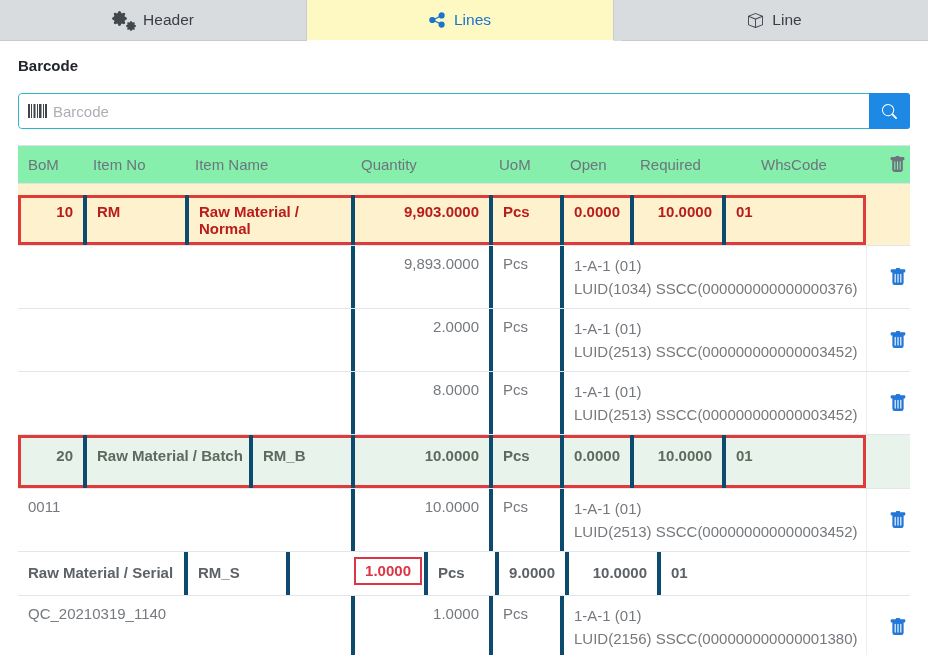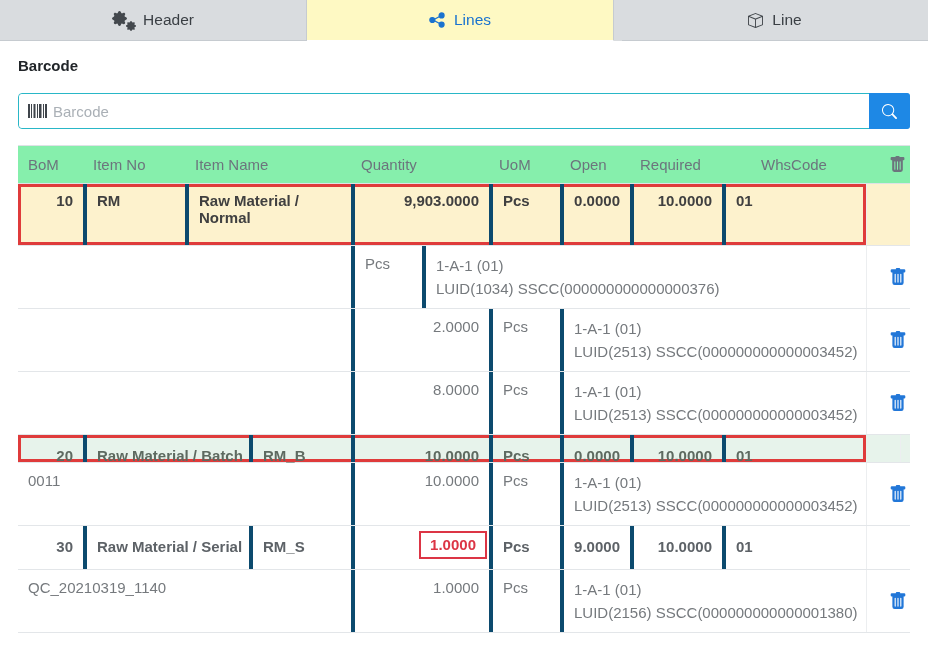--- a/index.html
+++ b/index.html
@@ -67,26 +67,26 @@
   .num { text-align:right; }
   .thead .c-whs { text-align:center; }
 
   .trow { display:flex; border-bottom:1px solid #e3e6e9; }
   .rowbox { display:flex; width:848px; flex:0 0 848px; }
   .rowbox > .cell + .cell { border-left:4px solid #0c4a6e; }
   .trow > .c-trash { border-left:1px solid #eceef0; }
 
   .r-main1 { height:62px; }
   .r-det   { height:63px; }
-  .r-main5 { height:28px;gap:34px; }
+  .r-main5 { height:54px;gap:34px; }
   .r-main7 { height:44px; }
 
   .mrow .cell { font-weight:700; padding-top:12px; }
   .r-main1 .cell { padding-top:8px; }
-  .warning { background:#fdf2cd; color:#404040; }
+  .warning { background:#fdf2cd; color:#b91c1c;align-items:flex-end; }
   .success { background:#e7f3eb; color:#5e6a60; }
   .r-main7 { color:#5d6267; }
   .red-box { box-shadow: inset 0 0 0 3px #df3b3b; }
   .nowrap { white-space:nowrap; }
 
   .trow.detail { color:#75797d; }
   .detail .c-ref, .detail .c-qty, .detail .c-uom { padding-top:9px; }
   .c-loc { line-height:1.5; padding-top:9px; white-space:nowrap; }
 
   .alert-cell { padding-top:5px !important; padding-right:2px !important; }
@@ -191,20 +191,21 @@
         <div class="cell c-open num">0.0000</div>
         <div class="cell c-req num">10.0000</div>
         <div class="cell c-whs">01</div>
       </div>
       <div class="c-trash"></div>
     </div>
 
     <div class="trow detail r-det">
       <div class="rowbox">
         <div class="cell c-ref"></div>
+        <div class="cell c-qty num">9,893.0000</div>
         <div class="cell c-uom">Pcs</div>
         <div class="cell c-loc">
           <div>1-A-1 (01)</div>
           <div>LUID(1034) SSCC(000000000000000376)</div>
         </div>
       </div>
       <div class="c-trash">
         <button class="trash-btn">
           <span style="display:inline-flex;">
               <svg width="18" height="18" viewBox="0 0 16 16" fill="#2277d8">
@@ -287,21 +288,20 @@
               <svg width="18" height="18" viewBox="0 0 16 16" fill="#2277d8">
                 <path d="M2.5 1a1 1 0 0 0-1 1v1a1 1 0 0 0 1 1H3v9a2 2 0 0 0 2 2h6a2 2 0 0 0 2-2V4h.5a1 1 0 0 0 1-1V2a1 1 0 0 0-1-1H10a1 1 0 0 0-1-1H7a1 1 0 0 0-1 1H2.5zm3 4a.5.5 0 0 1 .5.5v7a.5.5 0 0 1-1 0v-7a.5.5 0 0 1 .5-.5zM8 5a.5.5 0 0 1 .5.5v7a.5.5 0 0 1-1 0v-7A.5.5 0 0 1 8 5zm3 .5v7a.5.5 0 0 1-1 0v-7a.5.5 0 0 1 1 0z"></path>
               </svg>
             </span>
         </button>
       </div>
     </div>
 
     <div class="trow mrow r-main7">
       <div class="rowbox">
-        <div class="cell c-bom num">30</div>
         <div class="cell c-itemname nowrap">Raw Material / Serial</div>
         <div class="cell c-itemno">RM_S</div>
         <div class="cell c-qty num alert-cell">
           <span class="qty-alert">1.0000</span>
         </div>
         <div class="cell c-uom">Pcs</div>
         <div class="cell c-open num">9.0000</div>
         <div class="cell c-req num">10.0000</div>
         <div class="cell c-whs">01</div>
       </div>

